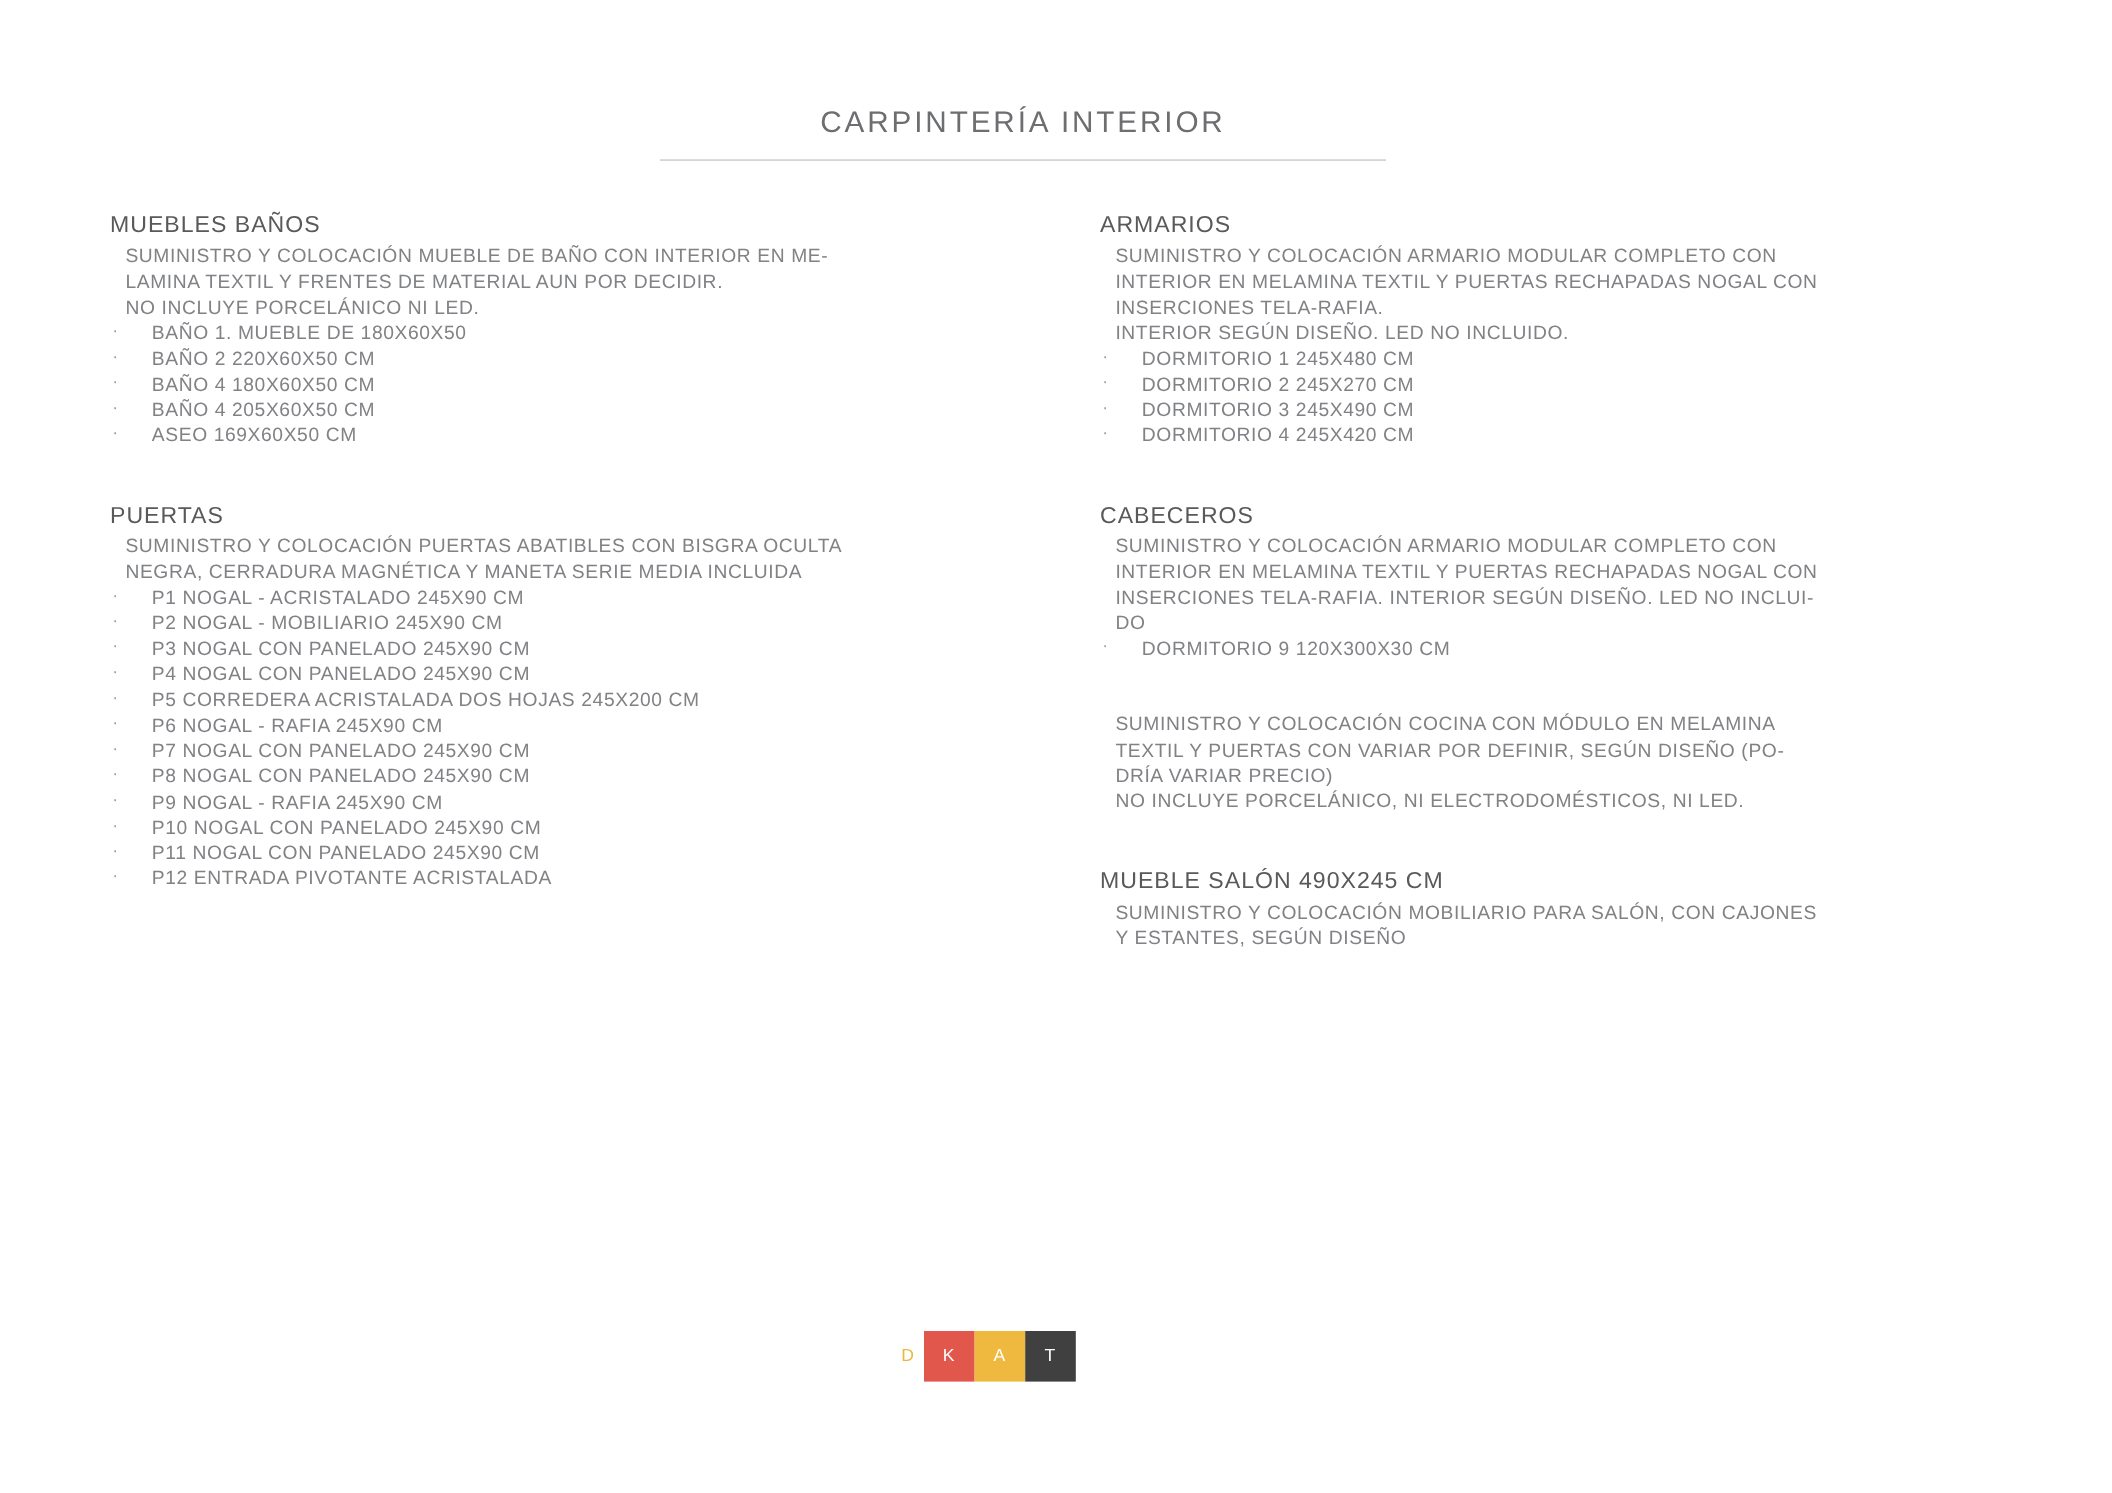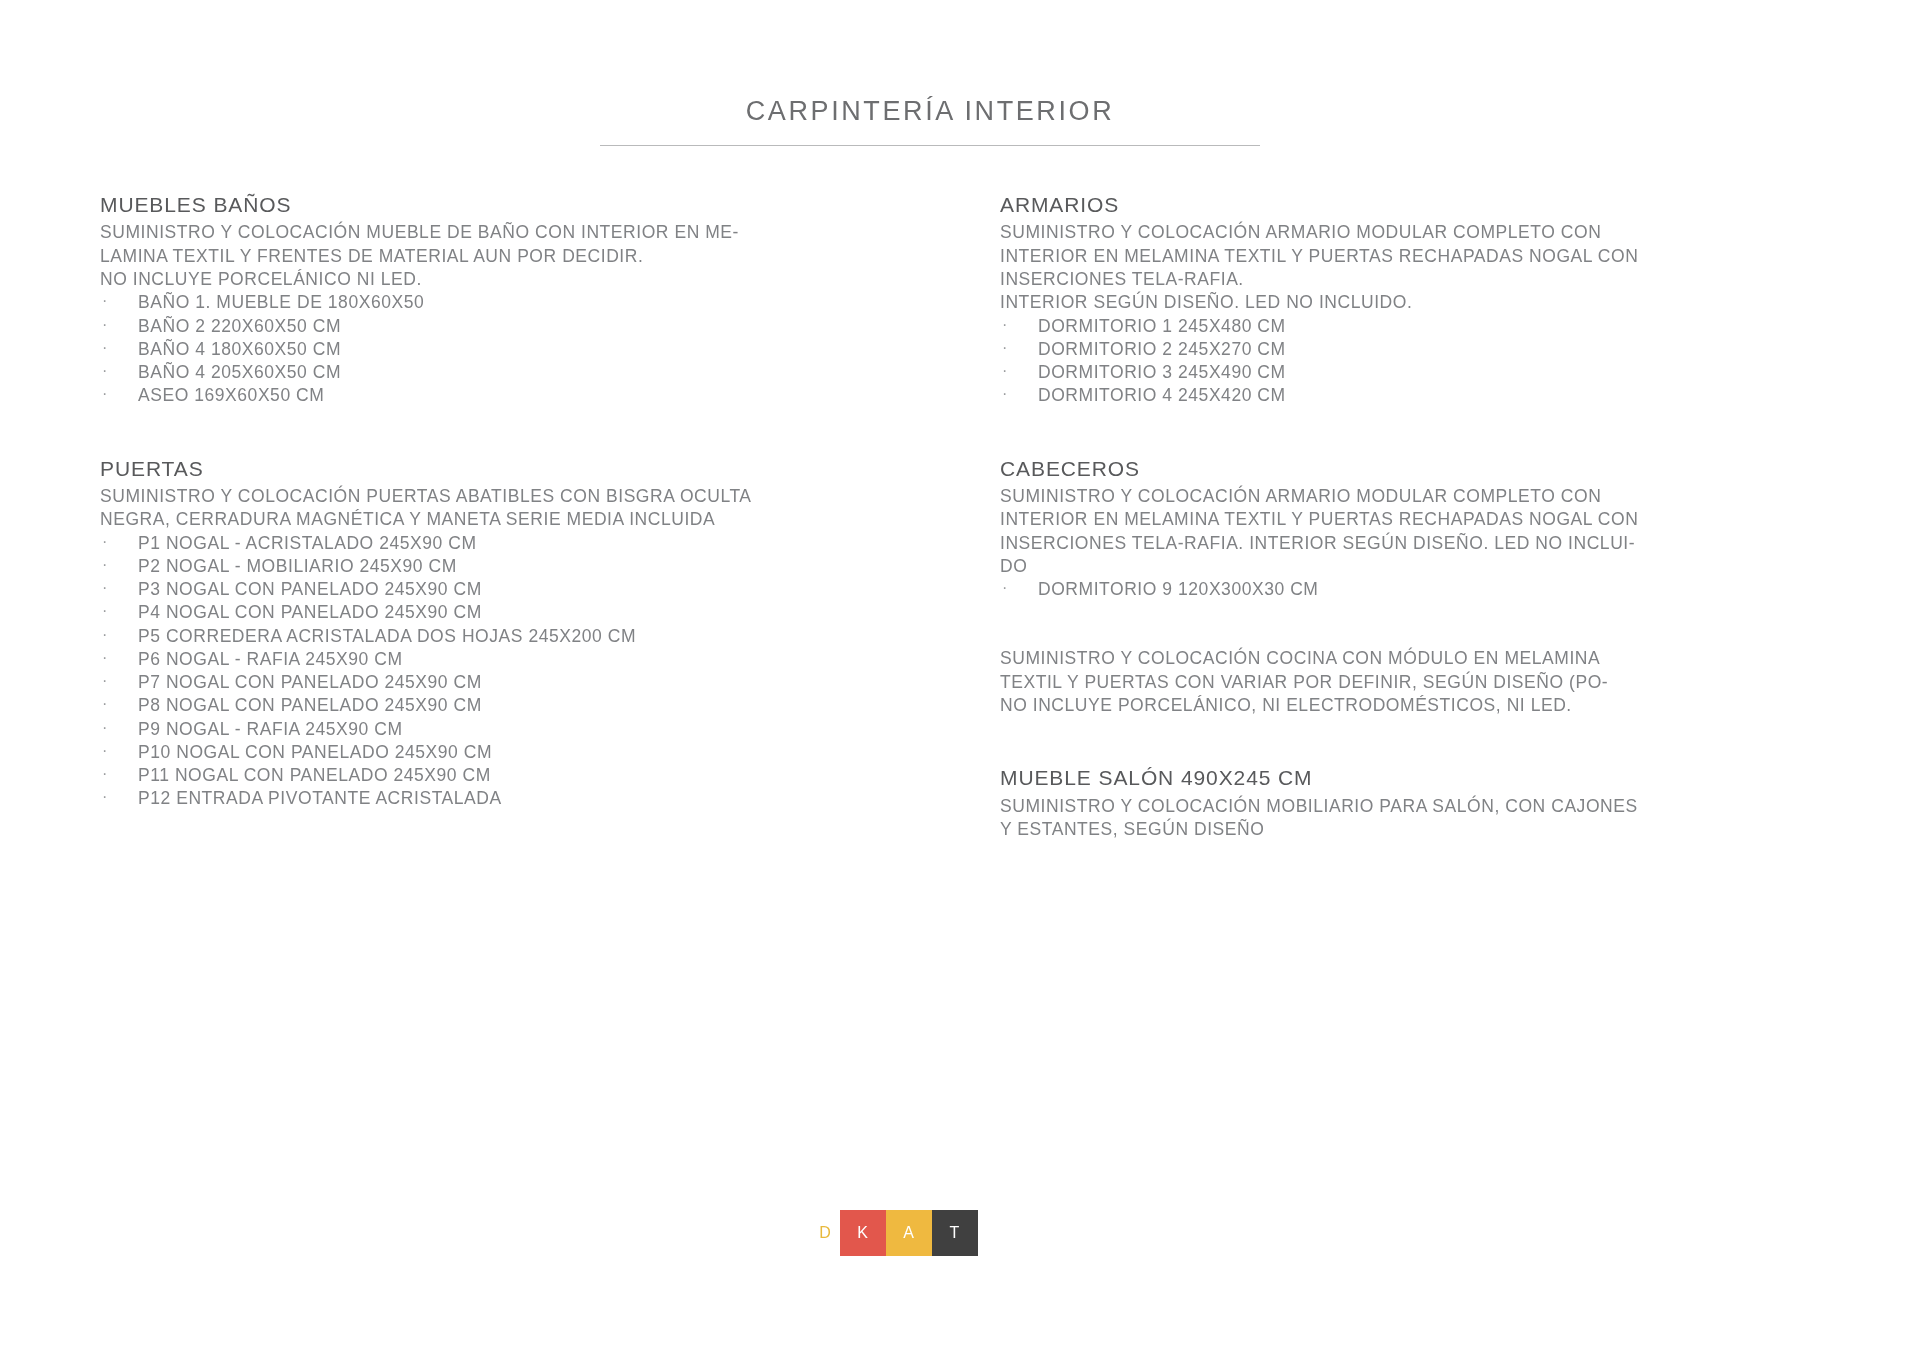--- a/index.html
+++ b/index.html
@@ -66,21 +66,21 @@
     font-weight: 400;
   }
   .block-desc {
     font-size: 17.5px;
     letter-spacing: 0.55px;
     color: #808285;
     line-height: 1.33;
     margin: 0;
     font-weight: 400;
   }
-  .block-desc .ln { display: block; white-space: nowrap; }
+  .block-desc .ln { display: block; white-space: nowrap; margin-left: 14px; }
 
   ul.items {
     list-style: none;
     margin: 0;
     padding: 0;
   }
   ul.items li {
     font-size: 17.5px;
     letter-spacing: 0.55px;
     color: #808285;
@@ -216,20 +216,21 @@
         <li><span class="bullet">·</span><span>DORMITORIO 9 120X300X30 CM</span></li>
       </ul>
     </div>
 
     <div class="gap-lg"></div>
 
     <div class="block">
       <div class="block-desc">
         <span class="ln">SUMINISTRO Y COLOCACIÓN COCINA CON MÓDULO EN MELAMINA</span>
         <span class="ln">TEXTIL Y PUERTAS CON VARIAR POR DEFINIR, SEGÚN DISEÑO (PO-</span>
+        <span class="ln">DRÍA VARIAR PRECIO)</span>
         <span class="ln">NO INCLUYE PORCELÁNICO, NI ELECTRODOMÉSTICOS, NI LED.</span>
       </div>
     </div>
 
     <div class="gap-lg"></div>
 
     <div class="block">
       <div class="block-title">MUEBLE SALÓN 490X245 CM</div>
       <div class="block-desc">
         <span class="ln">SUMINISTRO Y COLOCACIÓN MOBILIARIO PARA SALÓN, CON CAJONES</span>

